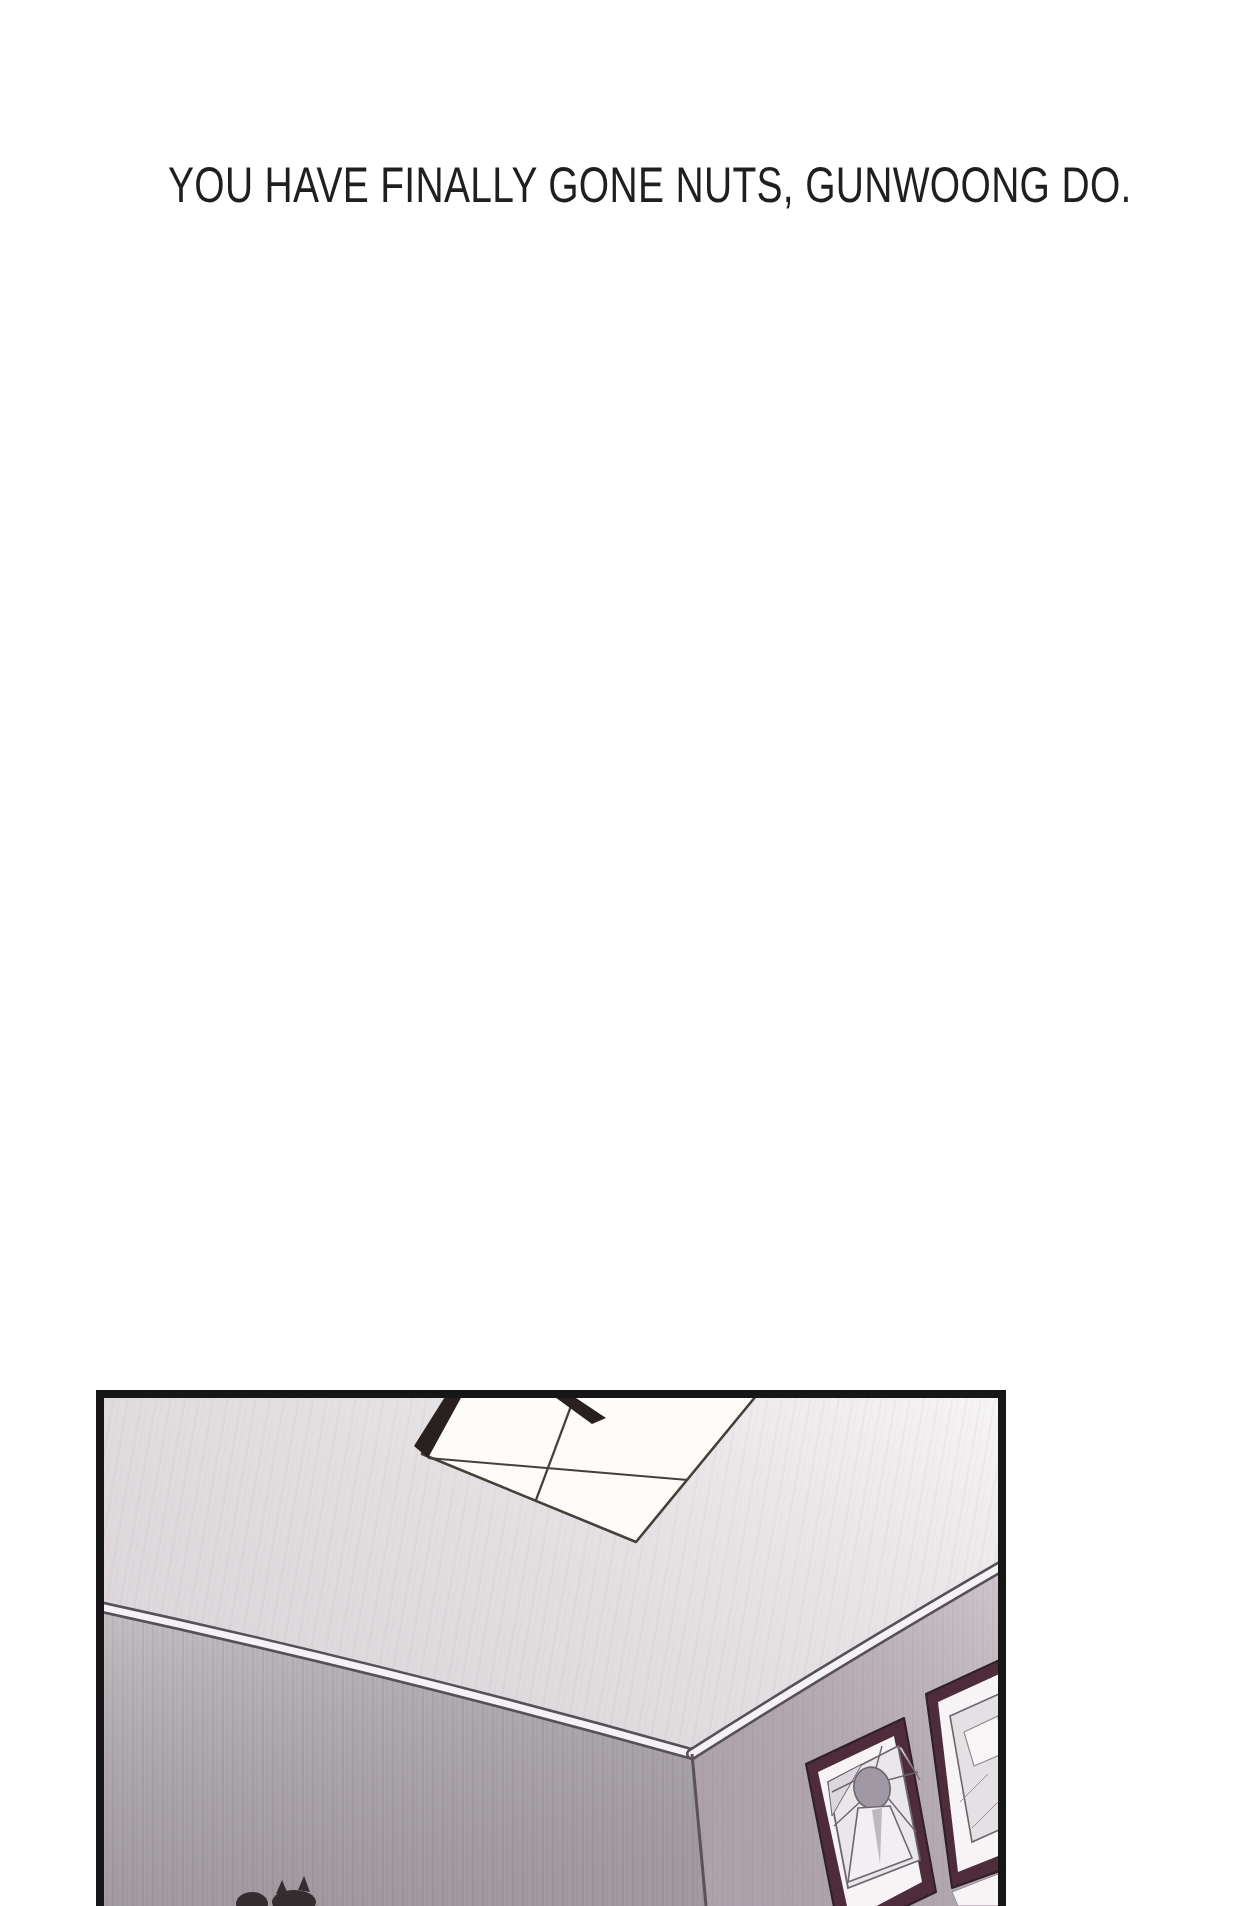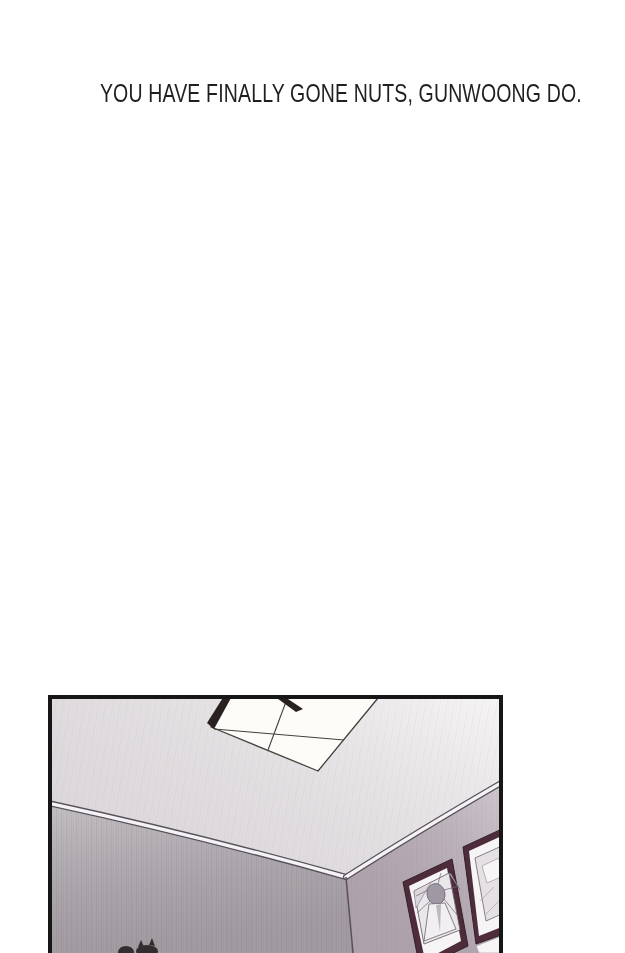--- a/index.html
+++ b/index.html
@@ -5,21 +5,21 @@
   html,body{margin:0;padding:0;}
   body{
     width:625px;height:953px;
     background:#ffffff;
     position:relative;
     overflow:hidden;
     font-family:"Liberation Sans", sans-serif;
   }
   .caption{
     position:absolute;
-    left:16px;right:0;top:80px;
+    left:0;right:0;top:80px;
     text-align:center;
     padding-left:16px;
   }
   .caption span{
     display:inline-block;
     white-space:nowrap;
     font-size:25px;
     line-height:1.05;
     letter-spacing:0.2px;
     color:#1f1f1f;

